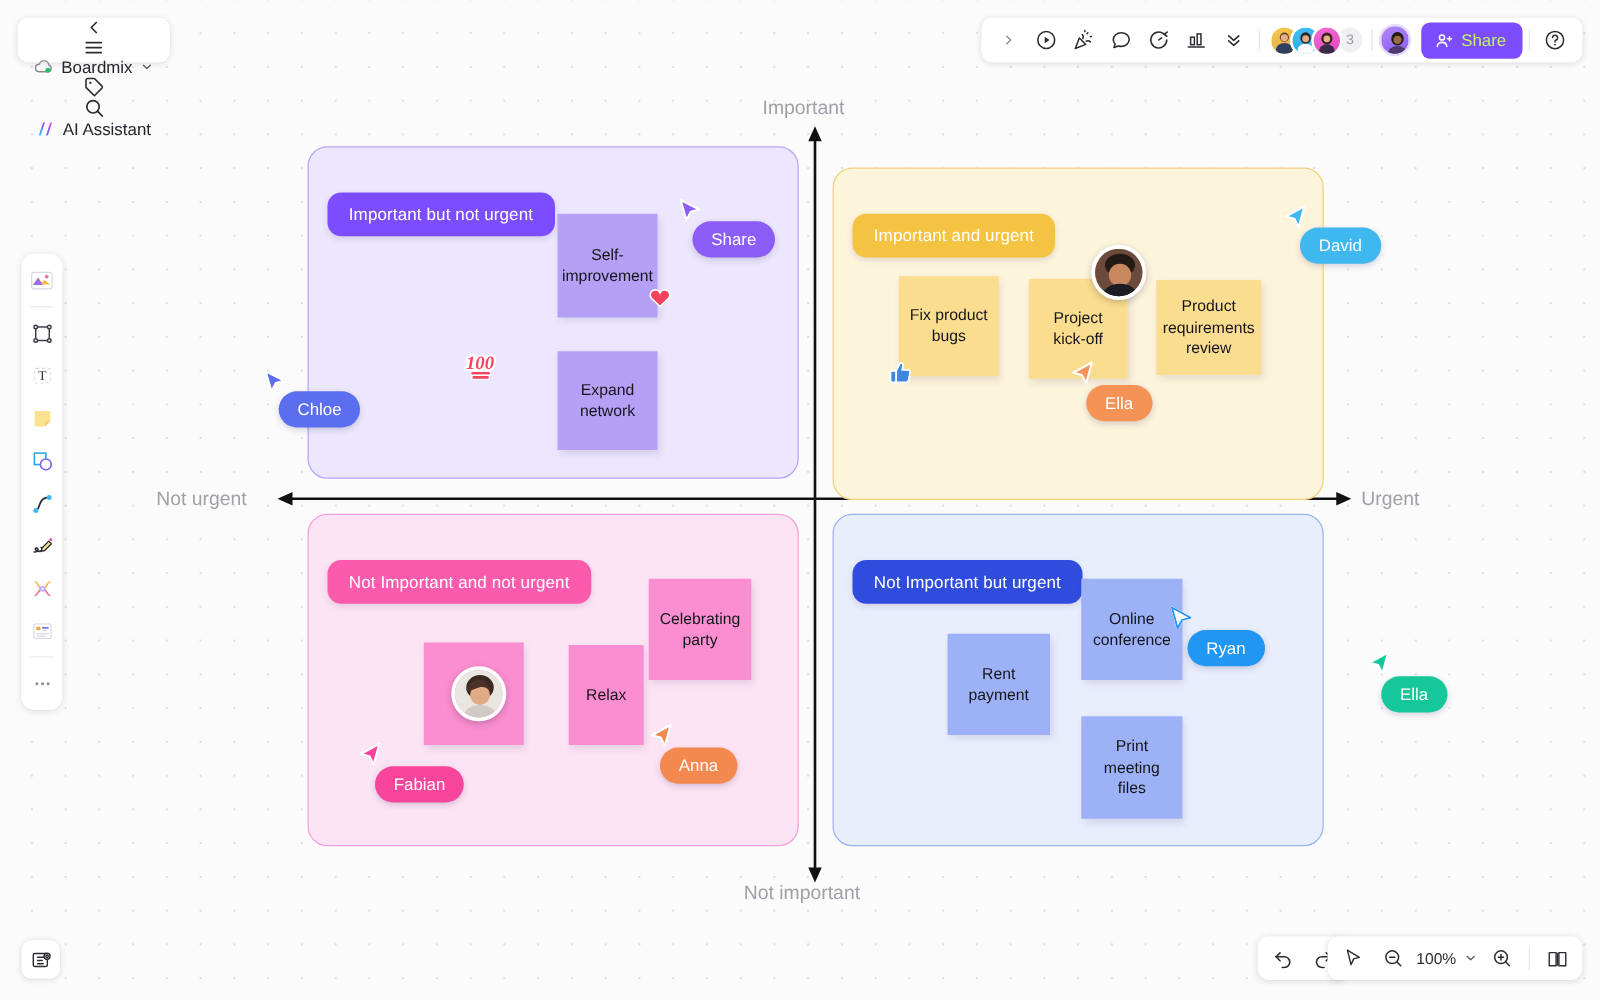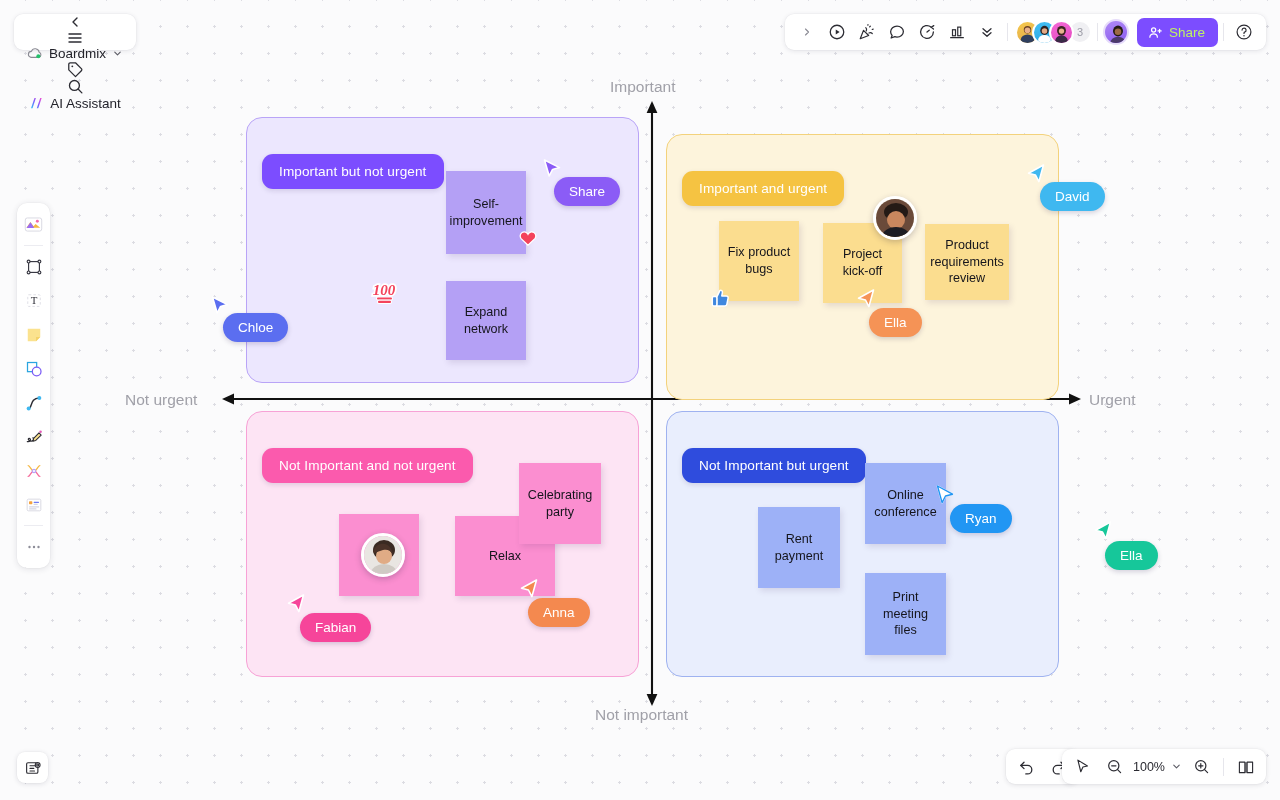--- a/index.html
+++ b/index.html
@@ -456,21 +456,21 @@
     <svg width="22" height="25" viewBox="0 0 22 25">
         <path d="M18.5 2 3.5 10.2l7 1.8 3.4 6.6z" fill="#3fb8f0" stroke="#fff" stroke-width="1.6" stroke-linejoin="round"></path>
       </svg>
   </div>
   <div class="cursor-tag" style="left:1040px; top:182px; background:#3fb8f0;">David</div>
 
   <div class="quad" style="left:246px; top:411px; width:393px; height:266px; background:#fde4f4; border-color:#f7a2d6;">
     <div class="quad-tag" style="background:#fb5aad;">Not Important and not urgent</div>
   </div>
   <div class="note" style="left:339px; top:514px; width:80px; height:82px; background:#fb8ed0;"></div>
-  <div class="note" style="left:455px; top:516px; width:100px; height:80px; background:#fb8ed0;">Relax</div>
+  <div class="note" style="left:455px; top:516px; width:60px; height:80px; background:#fb8ed0;">Relax</div>
   <div class="note" style="left:519px; top:463px; width:82px; height:81px; background:#fb8ed0;">Celebrating party</div>
 
   <div class="photo-pin" style="left:361px; top:533px; width:44px; height:44px;">
     <svg width="40" height="40" viewBox="0 0 40 40">
         <rect width="40" height="40" fill="#e9e6e2"></rect>
         <ellipse cx="20" cy="14" rx="11" ry="10" fill="#3a2a22"></ellipse>
         <circle cx="20" cy="20" r="8" fill="#e0ab85"></circle>
         <ellipse cx="20" cy="37" rx="13" ry="9" fill="#cfcac4"></ellipse>
         <path d="M9 16c2-7 8-9 12-8s7 5 8 10c-3-4-6-5-10-4s-8 4-10 2z" fill="#4a3228"></path>
       </svg>

